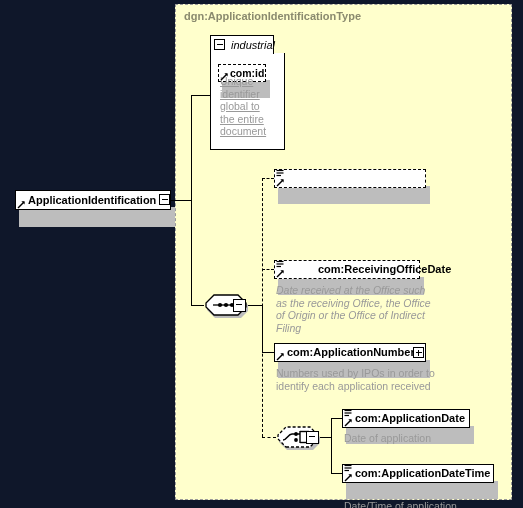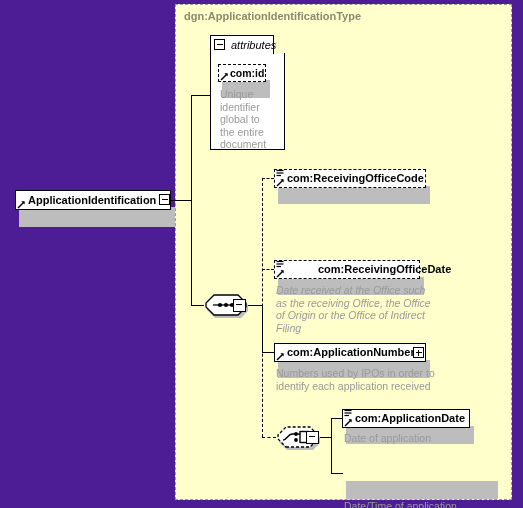--- a/index.html
+++ b/index.html
@@ -7,21 +7,21 @@
     padding: 0;
     background: #ffffff;
   }
   body {
     font-family: "Liberation Sans", sans-serif;
   }
   #canvas {
     position: relative;
     width: 523px;
     height: 508px;
-    background: #4c1d95;
+    background: #0f172a;
     overflow: hidden;
   }
 
   
   .type-panel {
     position: absolute;
     left: 175px;
     top: 4px;
     width: 337px;
     height: 496px;
@@ -210,53 +210,52 @@
   </div>
   <div class="expander" style="left:159px; top:194px;"></div>
 
   <div class="ln h" style="left:170px; top:200px; width:22px;"></div>
   <div class="ln v" style="left:191px; top:95px; height:210px;"></div>
   <div class="ln h" style="left:191px; top:95px; width:19px;"></div>
   <div class="ln h" style="left:191px; top:305px; width:13px;"></div>
 
   <div class="attr-frame"></div>
   <div class="attr-tab">
-    <span class="alabel">attributes</span>
+    <span class="alabel">industrial</span>
   </div>
   <div class="expander" style="left:214px; top:39px;"></div>
 
   <div class="shadow" style="left:222px; top:80px; width:48px; height:18px;"></div>
   <div class="ebox dashed" style="left:218px; top:64px; width:48px; height:18px;">
     <span class="lbl" style="padding-left:11px; font-size:10.5px;">com:id</span>
     <svg class="arrow-ref" viewBox="0 0 9 9">
       <path d="M1,8 L7,2" stroke="#000" stroke-width="1.4" fill="none"></path>
       <path d="M7.6,1.2 L7.6,4.4 L4.4,1.2 Z" fill="#000"></path>
     </svg>
   </div>
-  <div class="anno" style="left:220px; top:88px; width:50px;">Unique identifier global to the entire document</div>
+  <div class="anno" style="left:220px; top:75px; width:50px;text-decoration:underline;">Unique identifier global to the entire document</div>
 
   <div class="compositor" style="left:204px; top:292px;">
     <svg class="comp-shape" viewBox="0 0 44 26">
       <polygon points="10,25 34,25 43,16 43,12 34,3 10,3 1,12 1,16" fill="#bdbdbd" stroke="none" transform="translate(2,2)"></polygon>
       <polygon points="10,23 34,23 42,15 42,11 34,3 10,3 2,11 2,15" fill="#ffffff" stroke="#000000" stroke-width="1.3"></polygon>
       <line x1="9" y1="13" x2="35" y2="13" stroke="#000000" stroke-width="1.3"></line>
       <circle cx="16" cy="13" r="2.1" fill="#000000"></circle>
       <circle cx="22" cy="13" r="2.1" fill="#000000"></circle>
       <circle cx="28" cy="13" r="2.1" fill="#000000"></circle>
     </svg>
   </div>
   <div class="expander" style="left:233px; top:299px; width:13px; height:13px;"></div>
   <div class="ln h" style="left:245px; top:305px; width:18px;"></div>
 
   <div class="dln v" style="left:262px; top:178px; height:259px;"></div>
 
   <div class="dln h" style="left:262px; top:178px; width:12px;"></div>
   <div class="shadow" style="left:278px; top:186px; width:152px; height:18px;"></div>
   <div class="ebox dashed" style="left:274px; top:169px; width:152px; height:19px;">
-    <span class="lbl">com:ReceivingOfficeCode</span>
     <svg class="arrow-ref" viewBox="0 0 9 9">
       <path d="M1,8 L7,2" stroke="#000" stroke-width="1.4" fill="none"></path>
       <path d="M7.6,1.2 L7.6,4.4 L4.4,1.2 Z" fill="#000"></path>
     </svg>
     <svg class="lines-glyph" viewBox="0 0 8 9">
       <line x1="0.5" y1="1.5" x2="7.5" y2="1.5" stroke="#000" stroke-width="1.2"></line>
       <line x1="0.5" y1="4" x2="7.5" y2="4" stroke="#000" stroke-width="1.2"></line>
       <line x1="0.5" y1="6.5" x2="5" y2="6.5" stroke="#000" stroke-width="1.2"></line>
     </svg>
   </div>
@@ -323,15 +322,27 @@
     </svg>
     <svg class="lines-glyph" viewBox="0 0 8 9">
       <line x1="0.5" y1="1.5" x2="7.5" y2="1.5" stroke="#000" stroke-width="1.2"></line>
       <line x1="0.5" y1="4" x2="7.5" y2="4" stroke="#000" stroke-width="1.2"></line>
       <line x1="0.5" y1="6.5" x2="5" y2="6.5" stroke="#000" stroke-width="1.2"></line>
     </svg>
   </div>
   <div class="anno" style="left:344px; top:432px; width:150px;">Date of application</div>
 
   <div class="shadow" style="left:346px; top:481px; width:152px; height:18px;"></div>
+  <div class="ebox" style="left:342px; top:464px; width:152px; height:19px;">
+    <span class="lbl">com:ApplicationDateTime</span>
+    <svg class="arrow-ref" viewBox="0 0 9 9">
+      <path d="M1,8 L7,2" stroke="#000" stroke-width="1.4" fill="none"></path>
+      <path d="M7.6,1.2 L7.6,4.4 L4.4,1.2 Z" fill="#000"></path>
+    </svg>
+    <svg class="lines-glyph" viewBox="0 0 8 9">
+      <line x1="0.5" y1="1.5" x2="7.5" y2="1.5" stroke="#000" stroke-width="1.2"></line>
+      <line x1="0.5" y1="4" x2="7.5" y2="4" stroke="#000" stroke-width="1.2"></line>
+      <line x1="0.5" y1="6.5" x2="5" y2="6.5" stroke="#000" stroke-width="1.2"></line>
+    </svg>
+  </div>
   <div class="anno" style="left:344px; top:500px; width:160px;">Date/Time of application</div>
 
 </div>
 
 </body></html>

